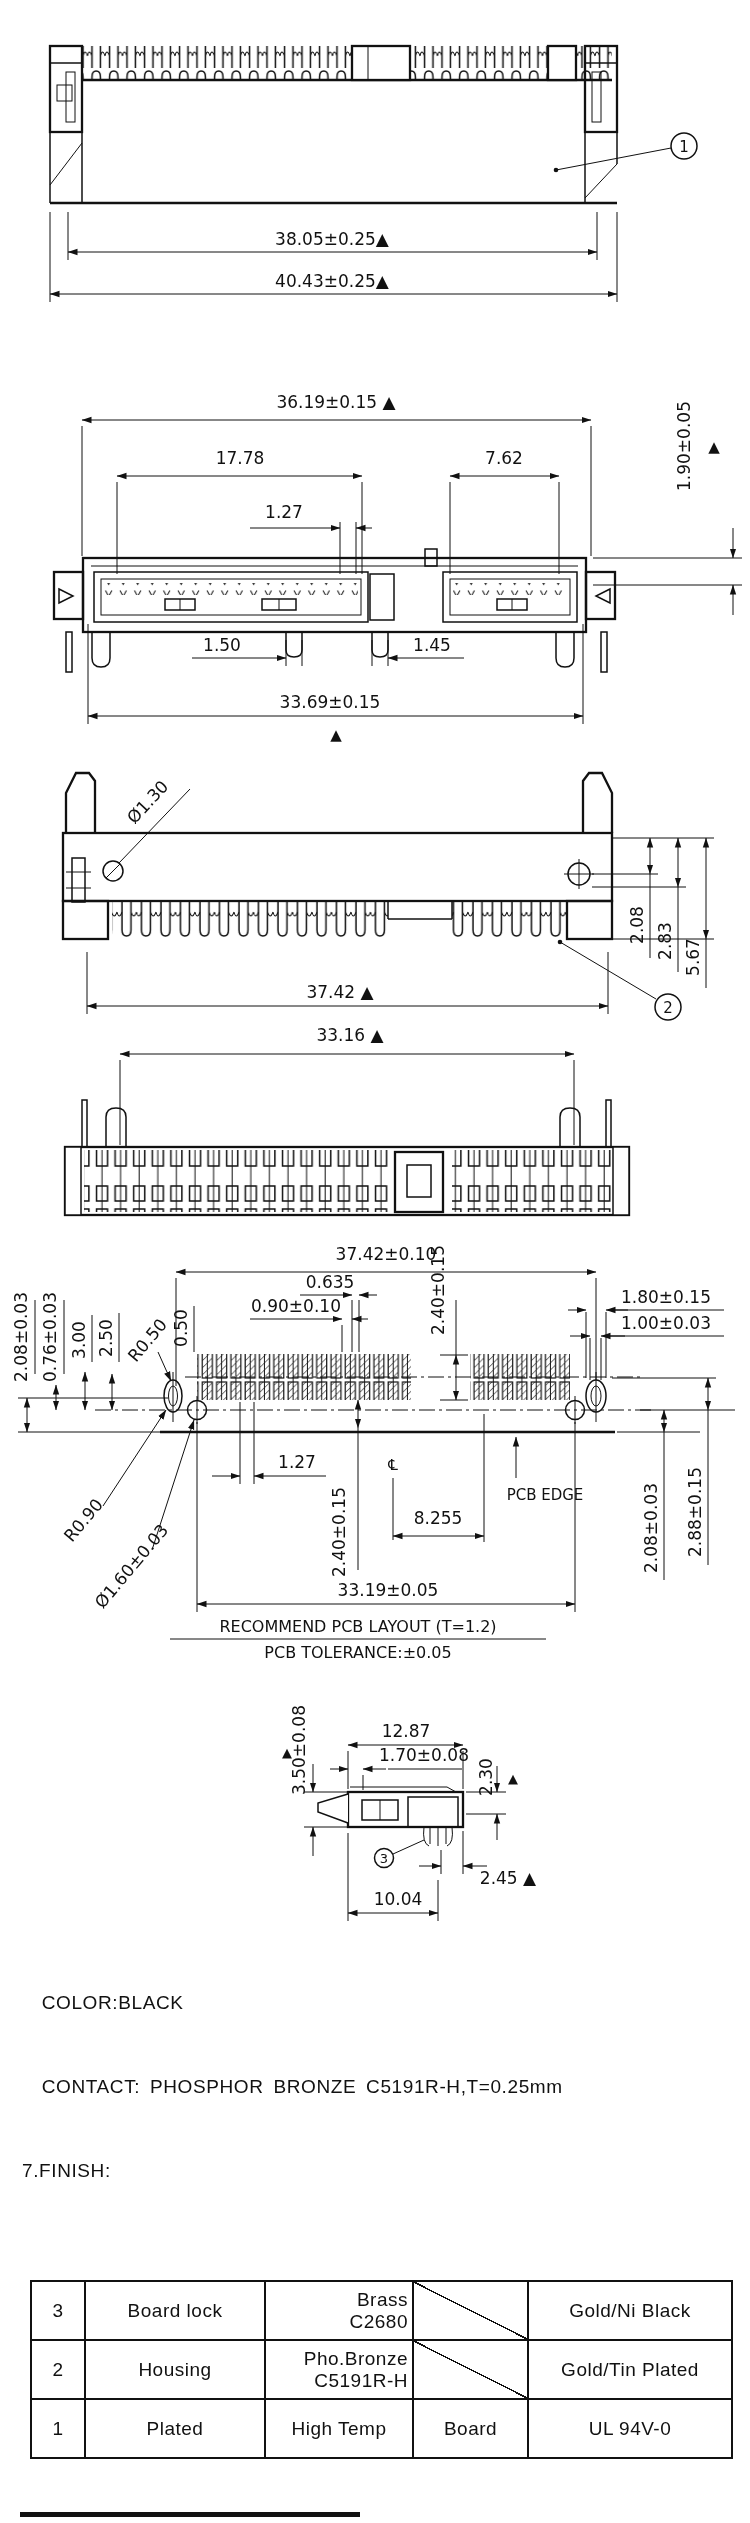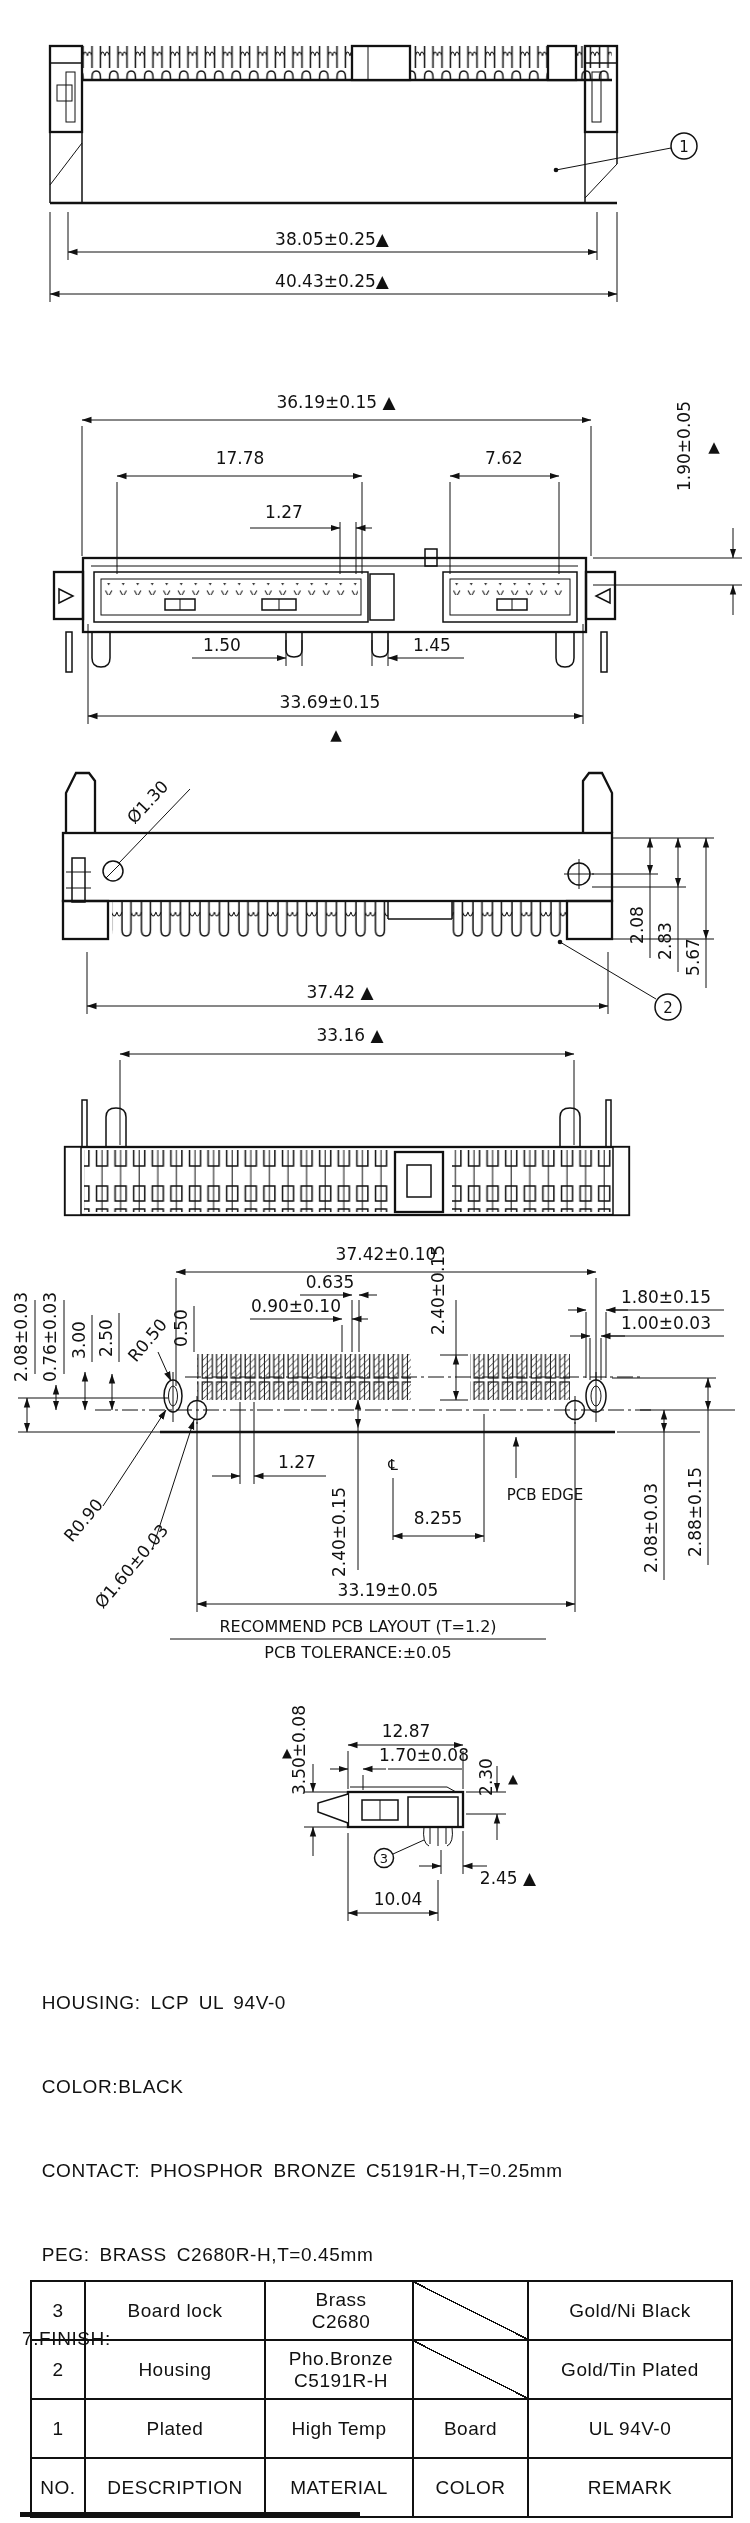--- a/index.html
+++ b/index.html
@@ -13,21 +13,21 @@
   .cl{stroke:#111;stroke-width:1;fill:none;stroke-dasharray:16 4 3 4;}
   .t17{font-size:17px;text-anchor:middle;}
   .t16{font-size:16px;text-anchor:middle;}
   .t15{font-size:15px;text-anchor:middle;}
   .t13{font-size:13px;text-anchor:middle;}
   .spec{position:absolute;left:22px;top:1933px;width:720px;font-family:"Liberation Sans",sans-serif;
         font-size:19px;line-height:28px;white-space:pre;color:#111;letter-spacing:.6px;word-spacing:4px;}
   .ptable{position:absolute;left:30px;top:2280px;border-collapse:collapse;table-layout:fixed;
           font-family:"Liberation Sans",sans-serif;font-size:19px;color:#111;letter-spacing:.5px;}
   .ptable td{border:2px solid #111;text-align:center;height:57px;padding:0 4px;overflow:hidden;}
-  .ptable td.mat{text-align:center;padding-left:8px;white-space:pre-line;line-height:1.15;}
+  .ptable td.mat{text-align:right;padding-left:8px;white-space:pre-line;line-height:1.15;}
   .ptable td.diag{background:linear-gradient(to bottom left,transparent 49.3%,#111 49.3%,#111 50.7%,transparent 50.7%);}
   .thickline{position:absolute;left:20px;top:2512px;width:340px;height:5px;background:#111;}
 </style>
 </head>
 <body>
 
 <div class="page">
 
 <svg width="750" height="1940">
   <defs>
@@ -370,24 +370,22 @@
     <text x="508" y="1884" class="t17">2.45 ▲</text>
     <line x1="348" y1="1833" x2="348" y2="1921" class="ln tn"></line>
     <line x1="438" y1="1880" x2="438" y2="1921" class="ln tn"></line>
     <line x1="348" y1="1913" x2="438" y2="1913" class="ln tn" marker-start="url(#ar)" marker-end="url(#ar)"></line>
     <text x="398" y="1905" class="t17">10.04</text>
   </g>
 </svg>
 
 
 <div class="spec">
-  <div>  HOUSING: LCP UL 94V-0</div>
   <div>  COLOR:BLACK</div>
   <div>  CONTACT: PHOSPHOR BRONZE C5191R-H,T=0.25mm</div>
-  <div>  PEG: BRASS C2680R-H,T=0.45mm</div>
   <div>7.FINISH:</div>
   
   
   
   
   
 </div>
 
 
 <table class="ptable">
@@ -415,25 +413,18 @@
     <td class="diag"></td>
     <td>Gold/Tin Plated</td>
   </tr>
   <tr>
     <td>1</td>
     <td>Plated</td>
     <td>High Temp</td>
     <td>Board</td>
     <td>UL 94V-0</td>
   </tr>
-  <tr>
-    <td>NO.</td>
-    <td>DESCRIPTION</td>
-    <td>MATERIAL</td>
-    <td>COLOR</td>
-    <td>REMARK</td>
-  </tr>
 </tbody>
     </table>
 
 <div class="thickline"></div>
 
 </div>
 
 </body></html>

